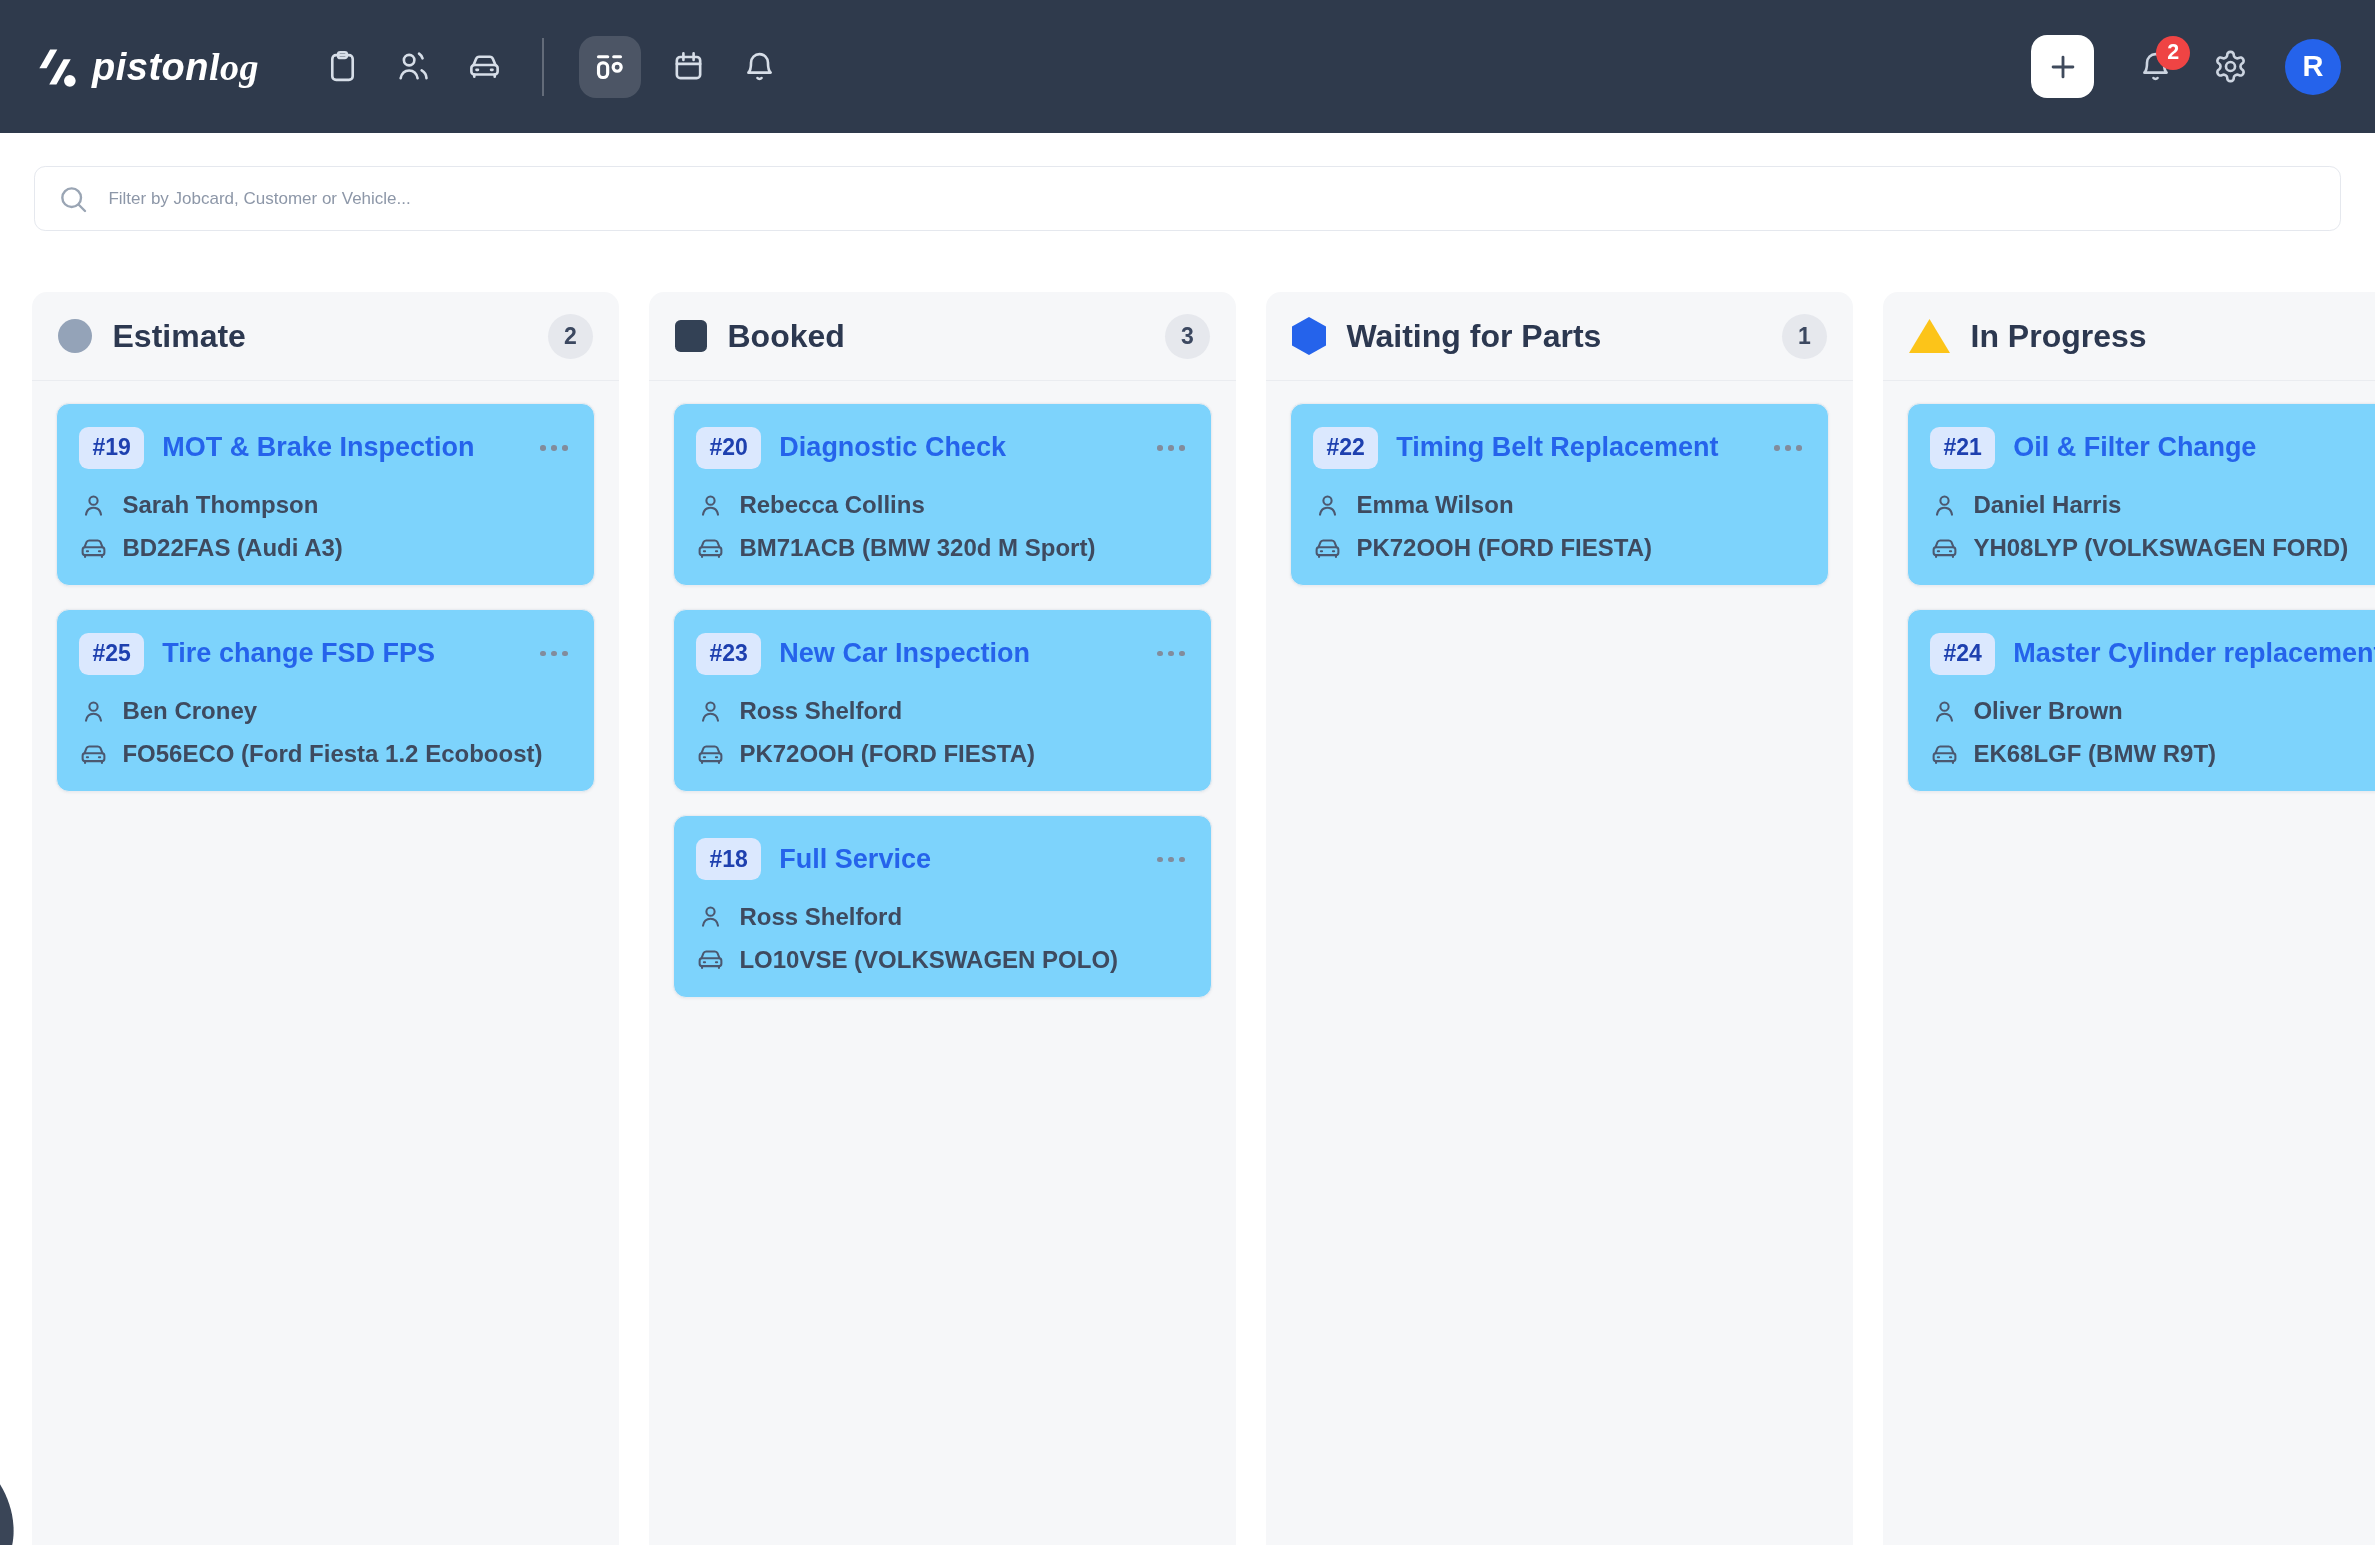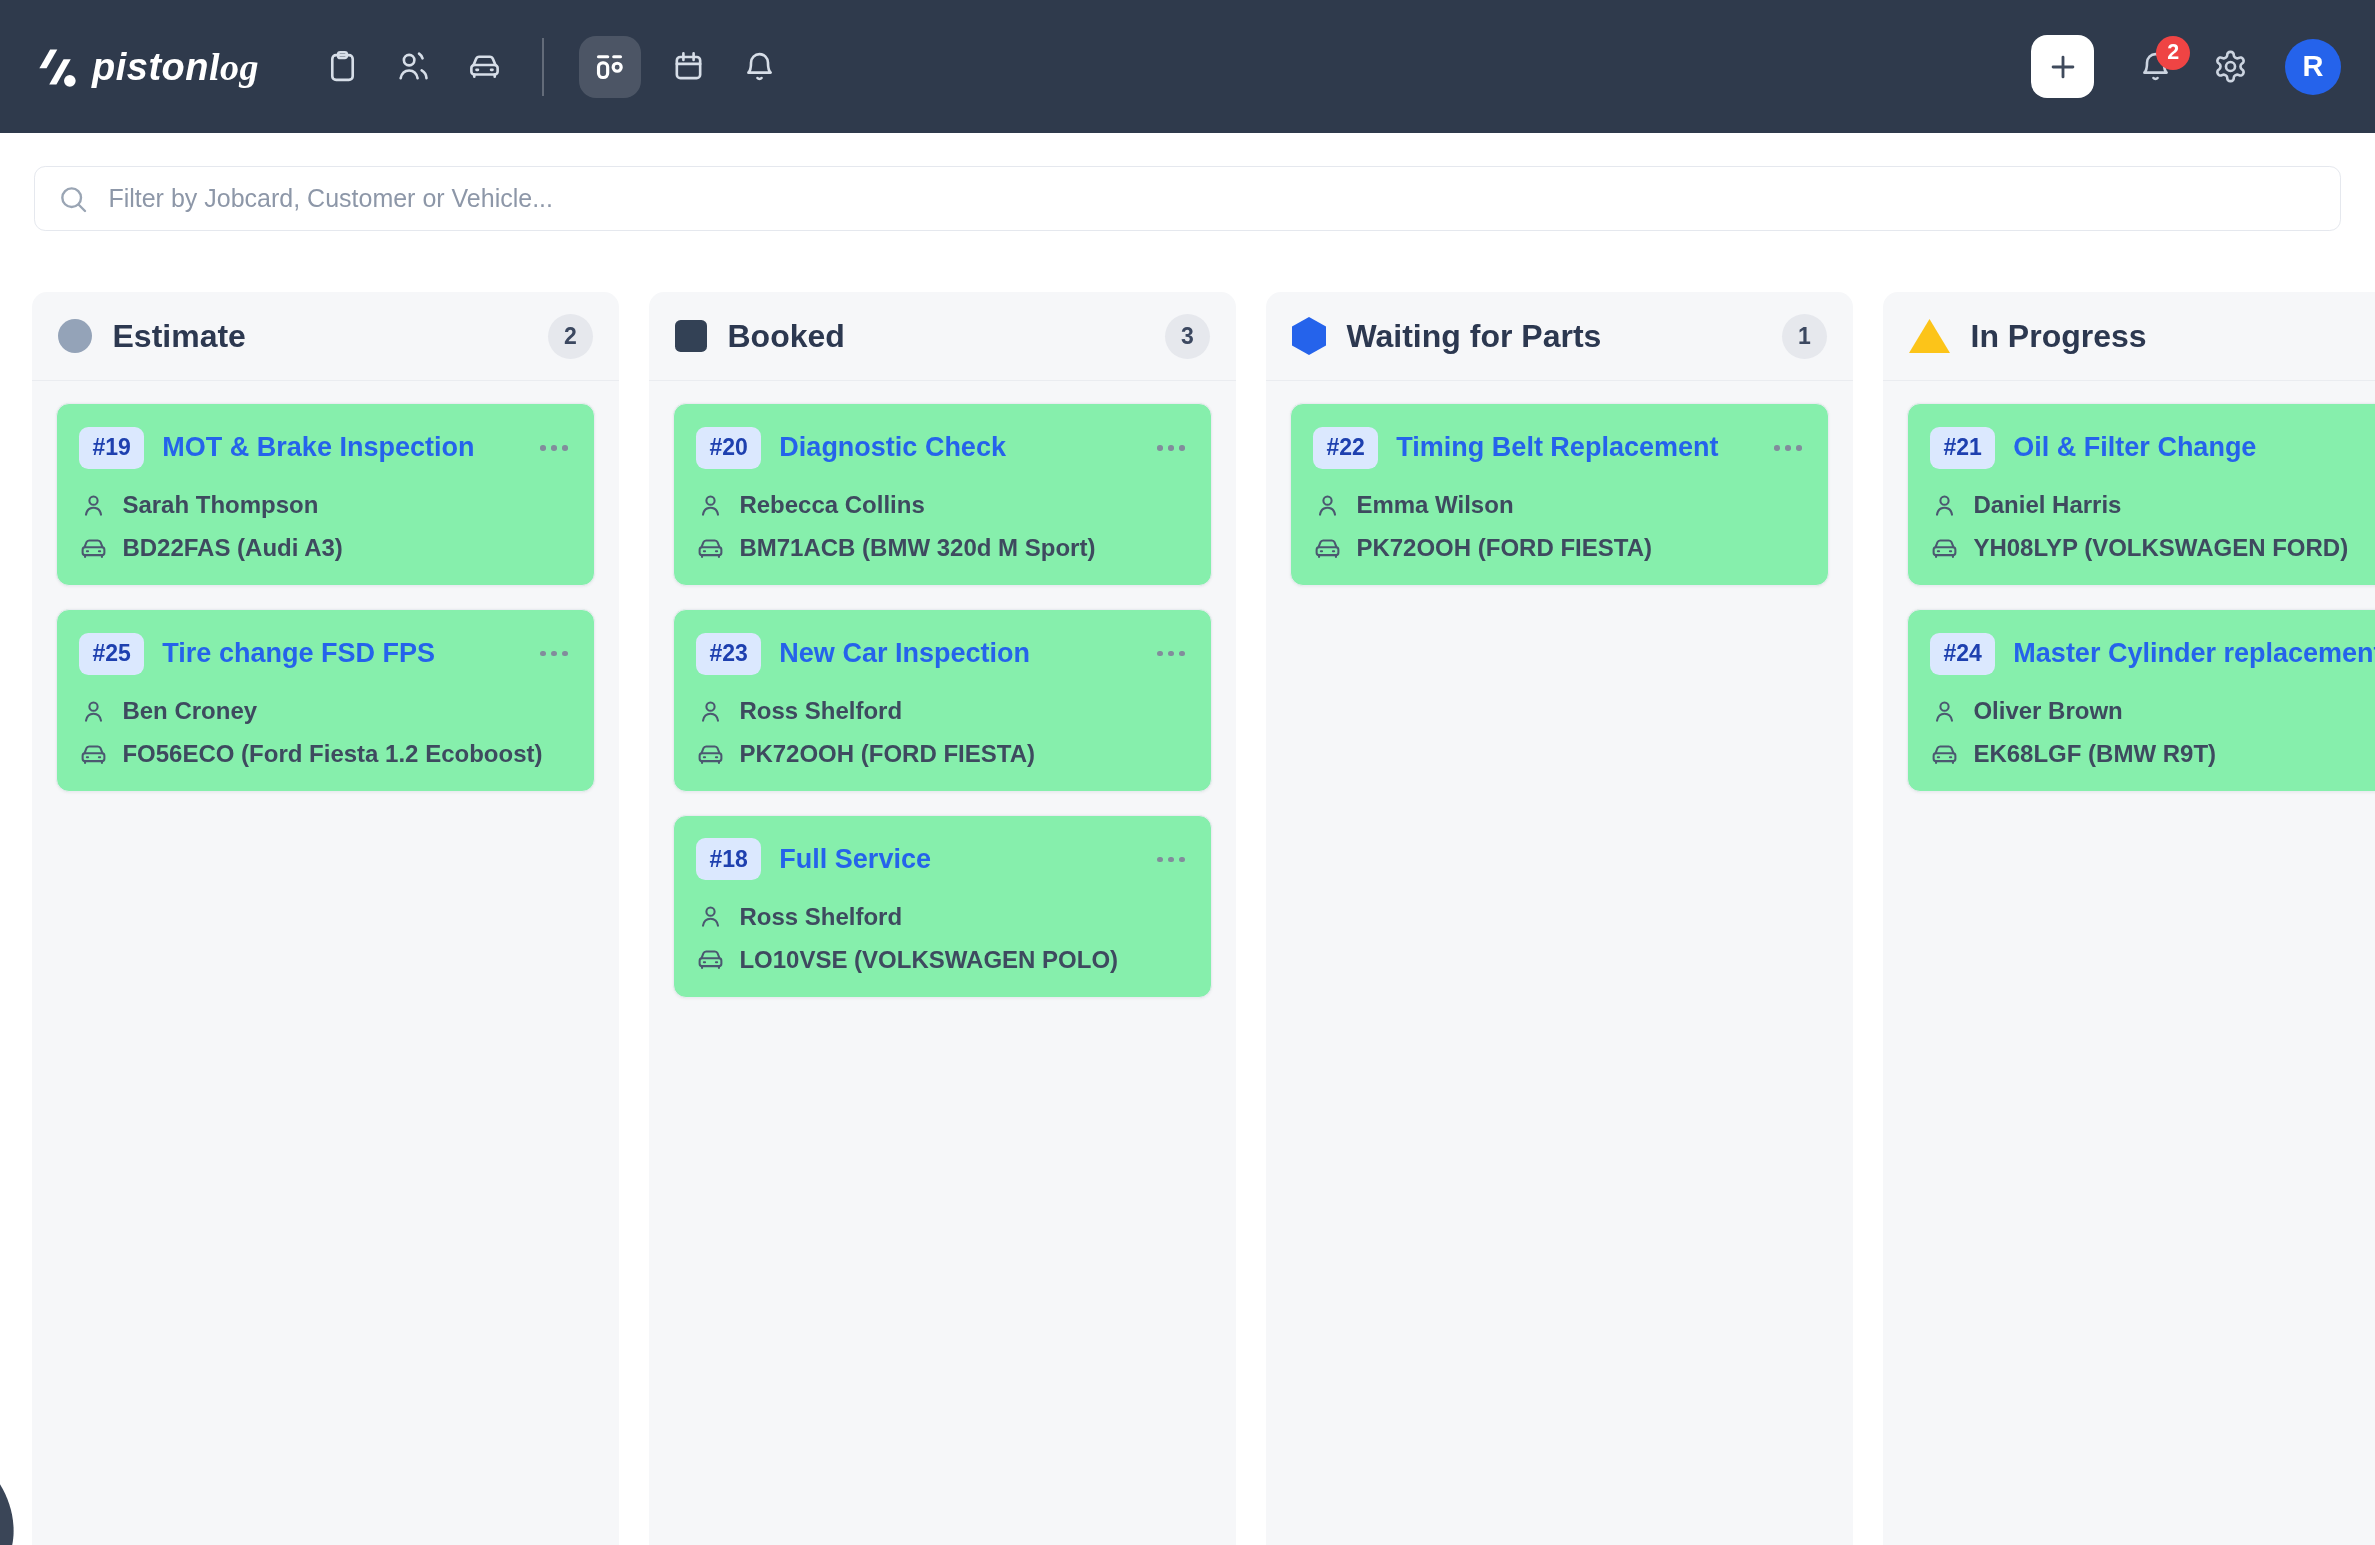--- a/index.html
+++ b/index.html
@@ -45,21 +45,21 @@
     margin-left:17px;font-family:"Liberation Sans",sans-serif;
   }
   
   .filter-wrap{margin:33px 34px 0;}
   .filter-bar{
     height:65px;background:#fff;border:1.9px solid #e5e8ee;border-radius:11.2px;
     display:flex;align-items:center;padding:0 22.4px;gap:17px;box-sizing:border-box;
   }
   .filter-bar svg{width:32px;height:32px;color:#9aa5b4;flex:none;}
   .filter-bar input{
-    flex:1;border:none;outline:none;font-size:25px;color:#334155;background:transparent;
+    flex:1;border:none;outline:none;font-size:17px;color:#334155;background:transparent;
     font-family:"Liberation Sans",sans-serif;
   }
   .filter-bar input::placeholder{color:#8d97a8;}
   
   .board{
     display:flex;gap:30px;padding:0 32px;margin-top:61px;align-items:flex-start;
   }
   .column{
     flex:0 0 587px;width:587px;background:#f6f7f9;border-radius:15px;
     height:1324px;box-sizing:border-box;display:flex;flex-direction:column;
@@ -75,21 +75,21 @@
   .shape-triangle{width:41px;height:34px;clip-path:polygon(50% 0,100% 100%,0 100%);}
   .col-title{
     font-size:32px;font-weight:700;color:#2c3850;margin:0;flex:1;white-space:nowrap;
   }
   .col-count{
     flex:none;min-width:45px;height:45px;border-radius:50%;background:#e6e8ed;color:#3c4860;
     font-size:23px;font-weight:600;display:flex;align-items:center;justify-content:center;
   }
   .cards{padding:22.4px 24px;display:flex;flex-direction:column;gap:23px;}
   .card{
-    background:#86efac;border:1.9px solid #e9ecf1;border-radius:13px;padding:22.4px;
+    background:#7dd3fc;border:1.9px solid #e9ecf1;border-radius:13px;padding:22.4px;
     box-shadow:0 0.9px 2.8px rgba(15,23,42,.05);box-sizing:border-box;cursor:pointer;
   }
   .card-head{display:flex;align-items:center;gap:18.6px;}
   .card-id{
     flex:none;background:#dbe8fe;color:#1e40af;font-weight:700;font-size:23px;
     padding:7.5px 13px;border-radius:9.3px;white-space:nowrap;
   }
   .card-title{
     flex:1;color:#2563eb;font-size:27px;font-weight:700;white-space:nowrap;
     text-decoration:none;min-width:0;

